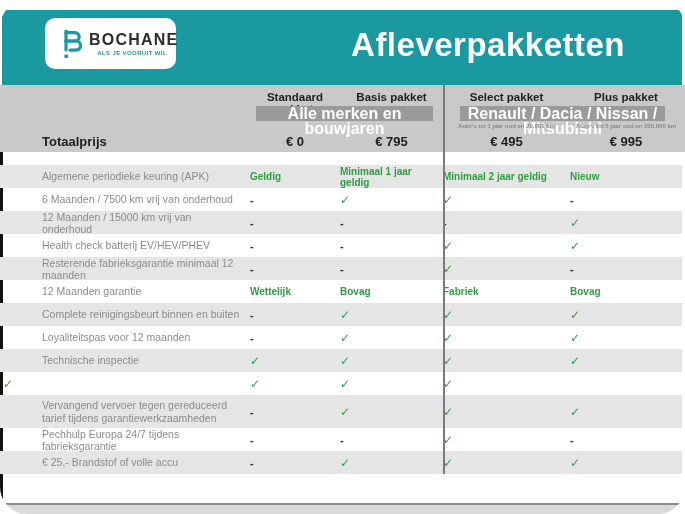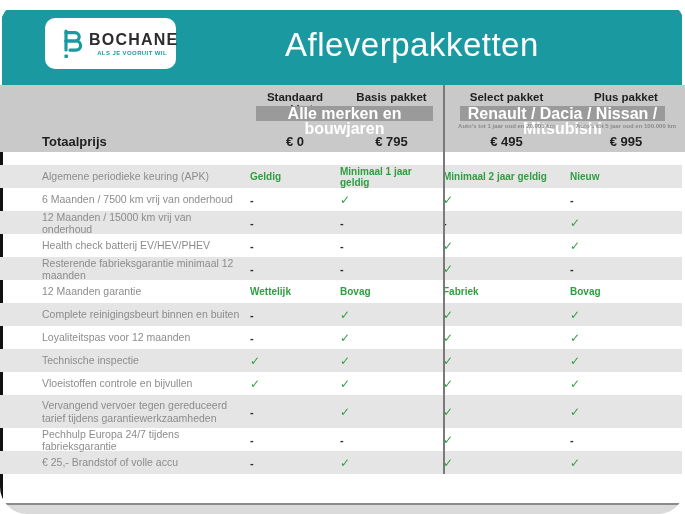--- a/index.html
+++ b/index.html
@@ -5,21 +5,21 @@
   html,body { margin:0; padding:0; }
   body { width:685px; height:514px; background:#ffffff; font-family:"Liberation Sans","DejaVu Sans",sans-serif; }
   .page { position:relative; width:685px; height:514px; background:#ffffff; overflow:hidden;border-radius:27px; }
 
   
   .topbar { position:absolute; left:2px; top:10px; width:680px; height:75px; background:#1A99A1; }
   .logo-box { position:absolute; left:43px; top:8px; width:131px; height:51px; background:#ffffff; border-radius:10px; }
   .logo-icon { position:absolute; left:12px; top:9px; }
   .brand-name { position:absolute; left:44px; top:13px; font-size:16px; font-weight:700; letter-spacing:1.2px; color:#2d2d2d; }
   .brand-tagline { position:absolute; right:9px; top:32px; font-size:6px; font-weight:700; letter-spacing:0.4px; color:#1A99A1; }
-  .page-title { position:absolute; left:283px; top:16px; width:340px; text-align:left; color:#ffffff; font-size:33px; font-weight:400; letter-spacing:0.5px; }
+  .page-title { position:absolute; left:283px; top:16px; width:340px; text-align:right; color:#ffffff; font-size:33px; font-weight:700; letter-spacing:0.5px; }
 
   
   .table-head { position:absolute; left:0; top:85px; width:685px; height:67px; background:#C9C9C9; }
   .col-heads { position:absolute; top:6px; left:0; width:682px; display:grid; grid-template-columns:250px 90px 103px 127px 112px; }
   .col-head { text-align:center; font-weight:700; font-size:11.5px; color:#1f1f1f; }
   .badge { position:absolute; height:15px; line-height:15px; background:#9A9A9A; color:#ffffff; font-weight:700; font-size:16px; text-align:center; }
   .badge-left { left:256px; top:21px; width:177px; }
   .badge-right { left:460px; top:21px; width:205px;text-align:center; }
   .note { position:absolute; top:38px; font-size:6px; font-weight:700; color:#8a8a8a; text-align:center; }
   .note-select { left:443px; width:127px; }
@@ -155,21 +155,20 @@
 
     <div class="row">
       <div class="cell label">Technische inspectie</div>
       <div class="cell val check">✓</div>
       <div class="cell val check">✓</div>
       <div class="cell val check">✓</div>
       <div class="cell val check">✓</div>
     </div>
 
     <div class="row">
-      <div class="cell label">Vloeistoffen controle en bijvullen</div>
       <div class="cell val check">✓</div>
       <div class="cell val check">✓</div>
       <div class="cell val check">✓</div>
       <div class="cell val check">✓</div>
     </div>
 
     <div class="row tall">
       <div class="cell label">Vervangend vervoer tegen gereduceerd tarief tijdens garantiewerkzaamheden</div>
       <div class="cell val dash">-</div>
       <div class="cell val check">✓</div>

